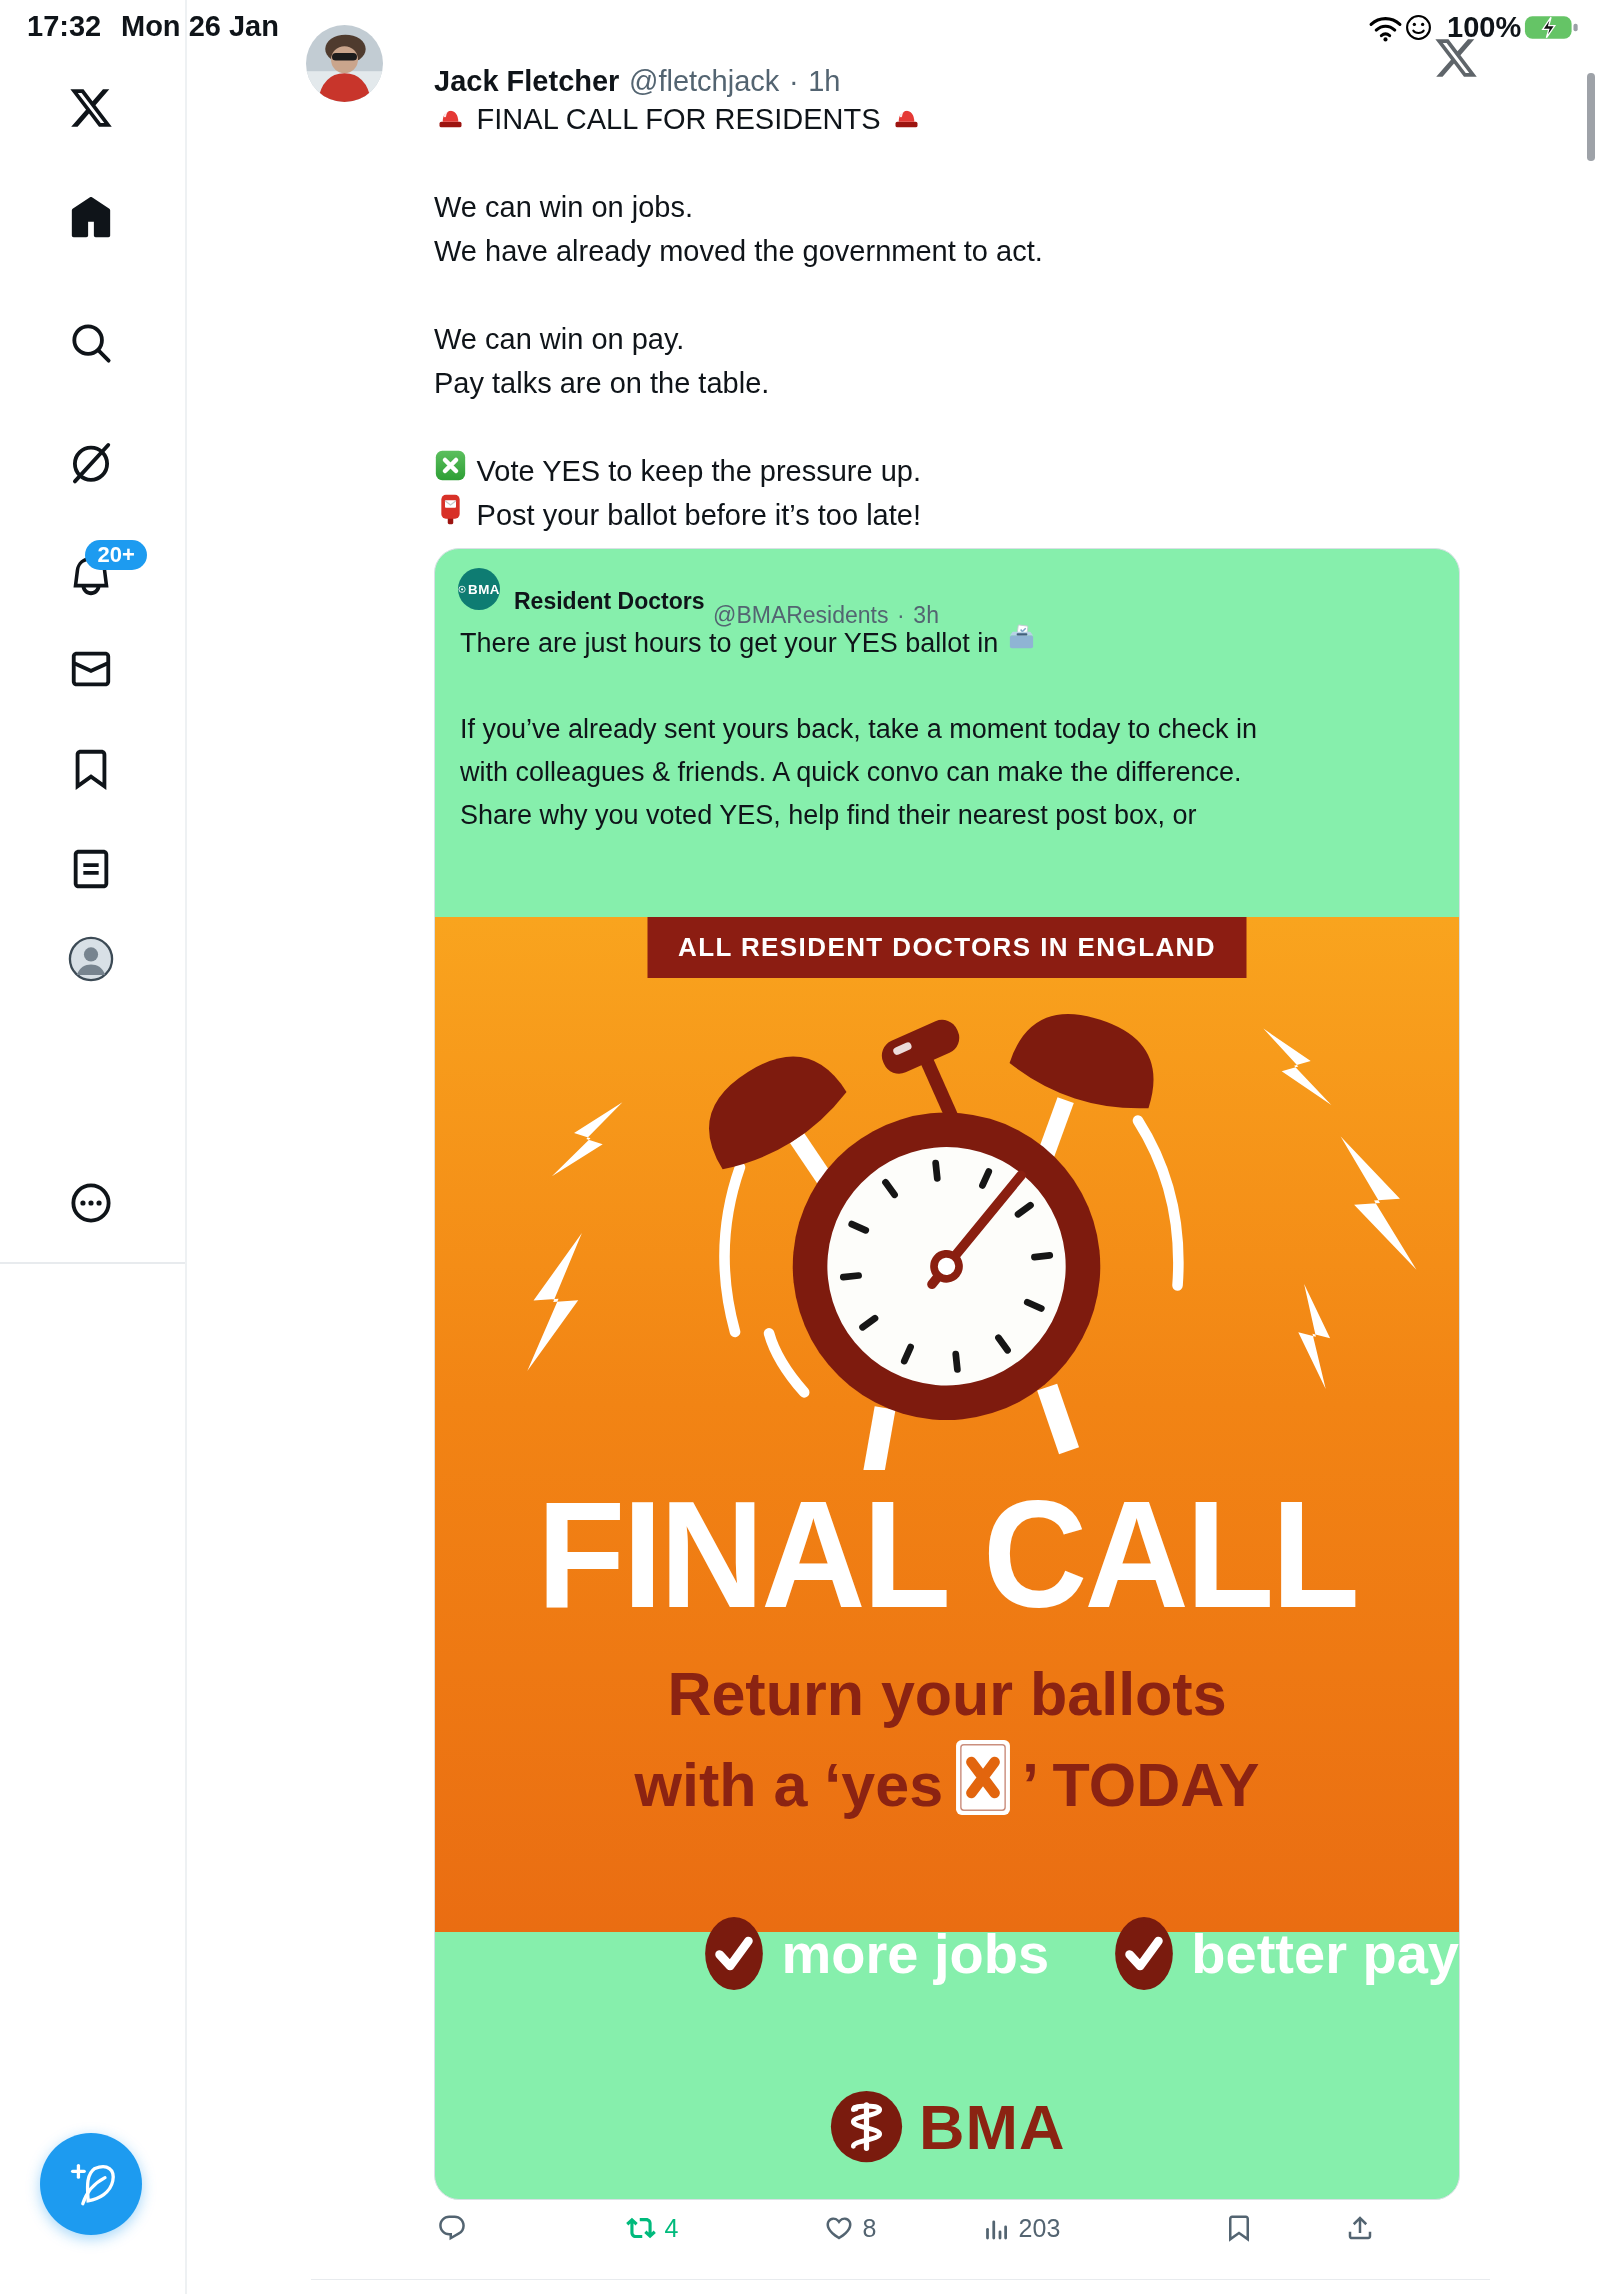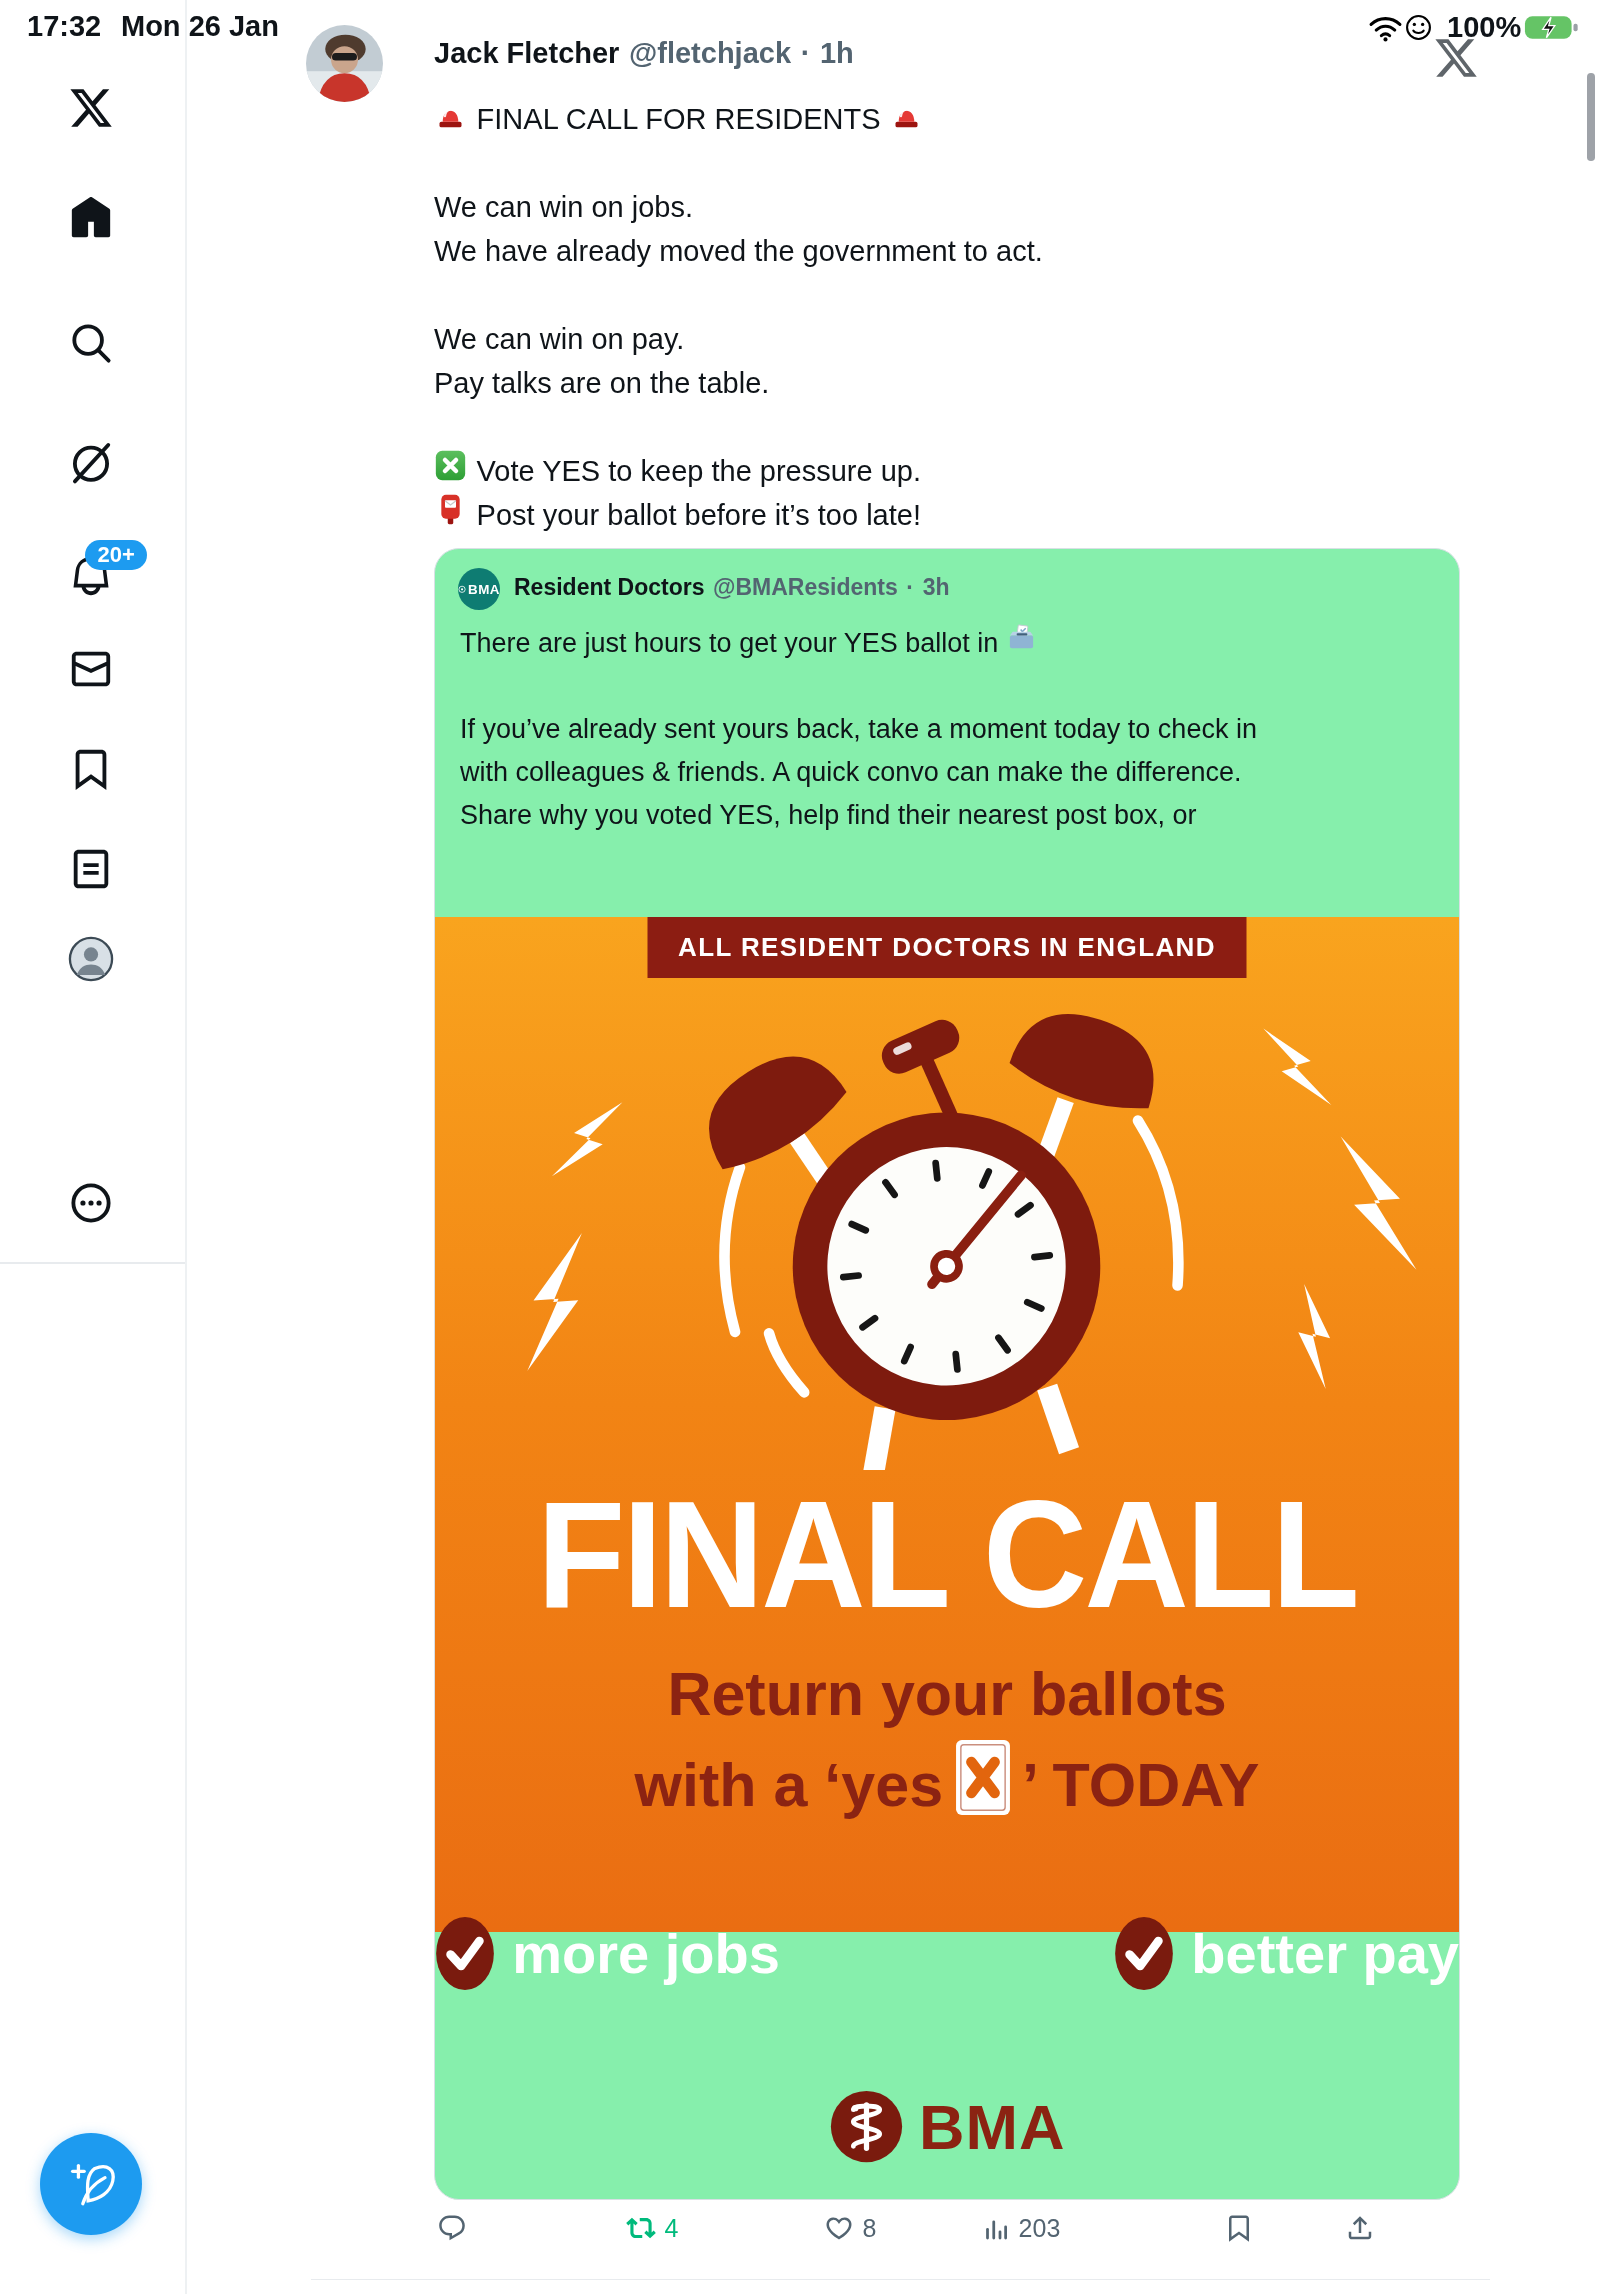--- a/index.html
+++ b/index.html
@@ -24,21 +24,21 @@
   .nav-bm{top:746px;}  .nav-lists{top:846px;} .nav-prof{top:936px;}
   .nav-more{top:1180px;}
   .badge{left:85px;top:540px;background:#1d9bf0;color:#fff;font-size:22px;font-weight:700;
          padding:3.8px 12.5px;border-radius:19px;line-height:1;z-index:3;}
   .fab{left:40px;top:2133px;width:102px;height:102px;border-radius:50%;background:#1d9bf0;
        display:flex;align-items:center;justify-content:center;box-shadow:0 3.8px 13.4px rgba(29,155,240,.4);cursor:pointer;}
   
   .avatar{left:306px;top:25px;width:77px;height:77px;border-radius:50%;overflow:hidden;}
   .t-head{left:434px;top:37px;display:flex;gap:9.6px;align-items:baseline;font-size:29px;white-space:nowrap;}
   .t-name{font-weight:700;}
-  .gray{color:#536471;font-weight:700;}
+  .gray{color:#536471;font-weight:400;margin-top:28px;}
   .t-body{left:434px;top:81px;width:1047px;font-size:29px;margin-top:16px;}
   .t-row{height:44px;line-height:44px;display:flex;align-items:center;gap:9.6px;white-space:nowrap;}
   .emoji{display:inline-block;flex:0 0 auto;}
   
   .card{left:434px;top:548px;width:1024px;height:1650px;border:1.4px solid #d9e0e5;border-radius:25px;
         overflow:hidden;background:#86efac;cursor:pointer;}
   .q-avatar{position:absolute;left:23px;top:19px;width:42px;height:42px;border-radius:50%;background:#0e7c72;
             display:flex;align-items:center;justify-content:center;gap:1.9px;}
   .q-avatar span{color:#fff;font-size:13.4px;font-weight:800;letter-spacing:0.5px;}
   .q-head{position:absolute;left:79px;top:25px;display:flex;gap:8.6px;align-items:center;font-size:23px;white-space:nowrap;}
@@ -52,21 +52,21 @@
             background:#8c1d12;color:#fff;font-size:26px;font-weight:800;letter-spacing:1.4px;
             display:flex;align-items:center;justify-content:center;white-space:nowrap;}
   .p-clock{position:absolute;left:0;top:61px;width:100%;height:492px;}
   .p-title{position:absolute;left:0;top:559px;width:100%;height:156px;line-height:156px;text-align:center;
            color:#fff;font-size:152px;font-weight:800;letter-spacing:-2.9px;transform:scaleX(.95);
            transform-origin:center;white-space:nowrap;}
   .p-sub1{position:absolute;left:0;top:742px;width:100%;text-align:center;color:#8b2312;
           font-size:61px;font-weight:800;}
   .p-sub2{position:absolute;left:0;top:822px;width:100%;display:flex;align-items:center;justify-content:center;
           gap:11.5px;color:#8b2312;font-size:61px;font-weight:700;white-space:nowrap;}
-  .p-checks{position:absolute;left:0;top:999px;width:100%;display:flex;justify-content:space-between;gap:65px;}
+  .p-checks{position:absolute;left:0;top:999px;width:100%;display:flex;justify-content:flex-end;gap:65px;}
   .p-check{display:flex;align-items:center;gap:17.3px;color:#fff;font-size:56px;font-weight:800;white-space:nowrap;}
   .p-logo{position:absolute;left:0;top:1172px;width:100%;display:flex;align-items:center;justify-content:center;gap:15.4px;}
   .p-logo span{color:#8b2312;font-size:63px;font-weight:800;letter-spacing:1px;}
   
   .act{top:2213px;display:flex;align-items:center;gap:8.6px;font-size:25px;color:#536471;cursor:pointer;}
   .act-reply{left:437px;} .act-rt{left:626px;color:#00ba7c;} .act-like{left:824px;}
   .act-views{left:980px;} .act-bm{left:1224px;} .act-share{left:1345px;}
   .b-divider{left:311px;top:2279px;width:1179px;height:1.4px;background:#e8ebee;}
 </style>
 </head>

